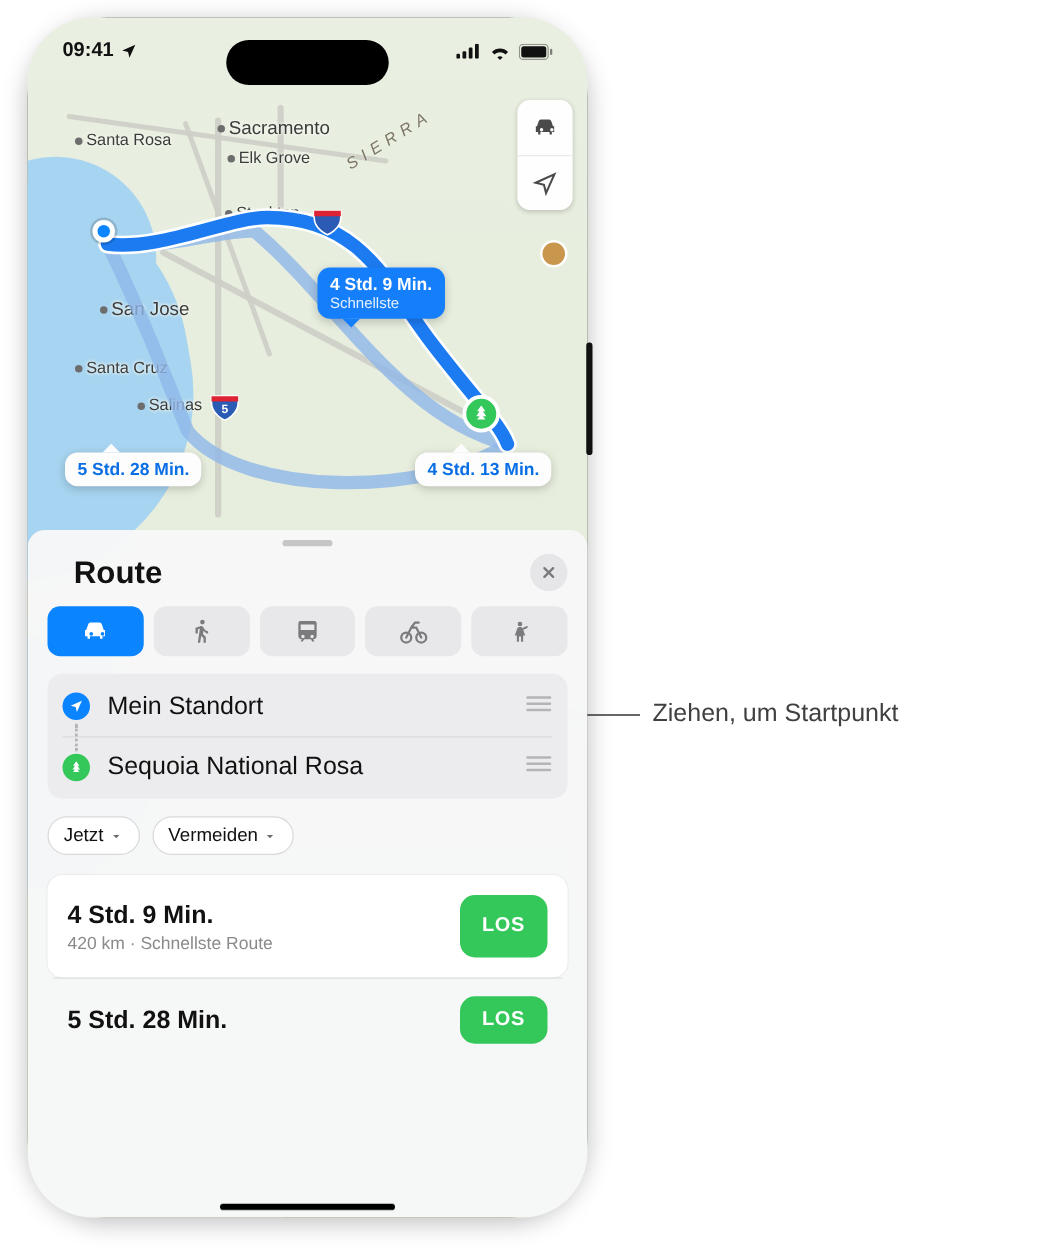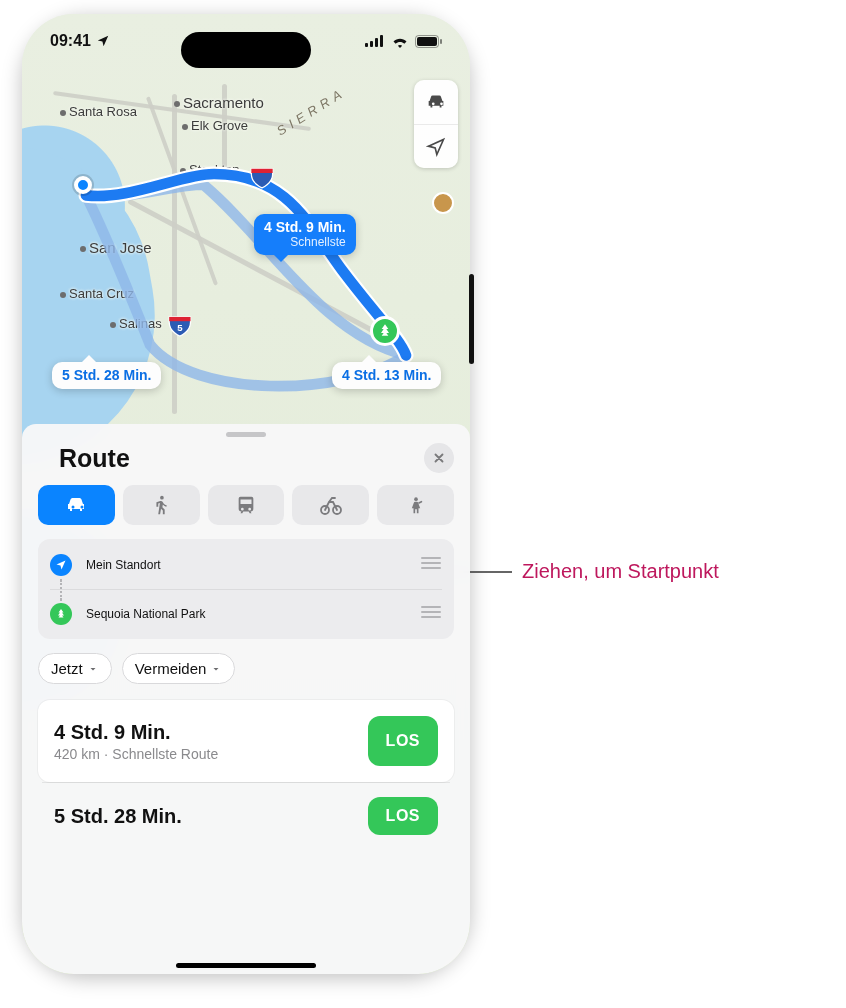--- a/index.html
+++ b/index.html
@@ -50,21 +50,21 @@
   .dot{display:inline-block;width:6px;height:6px;border-radius:50%;background:#6d6d6d;margin-right:3px;vertical-align:middle;}
   .mtnLabel{position:absolute;color:#7c7664;font-size:13px;letter-spacing:5px;font-style:italic;transform:rotate(-32deg);text-shadow:0 0 2px #eef2e5;}
 
   
   .routes{position:absolute; inset:0; z-index:5;}
   .startDot{position:absolute; width:18px; height:18px; border-radius:50%; background:#0a84ff; border:4px solid #fff; box-shadow:0 0 0 2px rgba(0,0,0,.15); z-index:8;}
   .endPin{position:absolute; width:30px; height:30px; border-radius:50%; background:#34c759; border:3px solid #fff; display:flex;align-items:center;justify-content:center; color:#fff; z-index:8;}
 
   .routeTip{position:absolute; background:#fdfdfd; border-radius:10px; padding:5px 10px 6px; font-size:14px; font-weight:600; color:#0a6fe4; box-shadow:0 2px 8px rgba(0,0,0,.2); z-index:9; white-space:nowrap;}
   .routeTip.primary{background:#157efb; color:#fff;}
-  .routeTip.primary .sub{color:rgba(255,255,255,.9);text-align:right;}
+  .routeTip.primary .sub{color:rgba(255,255,255,.9);}
   .routeTip .sub{font-weight:400; font-size:12px; display:block; color:#666;}
   .routeTip.primary .sub{color:#e5f0ff;}
   .routeTip::after{content:""; position:absolute; width:0;height:0; border:7px solid transparent;}
   .routeTip.t-bottom::after{top:100%; left:20px; border-top-color:inherit;}
   .routeTip.t-top::after{bottom:100%; left:30px; border-bottom-color:inherit;}
   .routeTip.primary.t-bottom::after{border-top-color:#157efb;}
   .routeTip.t-top.white::after{border-bottom-color:#fdfdfd;}
 
   
   .mapCtrls{position:absolute; right:12px; top:66px; width:44px; background:rgba(255,255,255,.94); border-radius:10px; box-shadow:0 1px 4px rgba(0,0,0,.18); z-index:20; overflow:hidden;}
@@ -83,39 +83,39 @@
   .modeBtn{flex:1;height:40px;border-radius:10px;background:#e8e8ea;display:flex;align-items:center;justify-content:center;color:#7b7b7e;}
   .modeBtn.active{background:#0a84ff;color:#fff;}
 
   .stopsCard{margin-top:14px;background:#ececee;border-radius:12px;padding:2px 12px;}
   .stopRow{display:flex;align-items:center;height:48px;position:relative;}
   .stopRow + .stopRow{border-top:1px solid rgba(0,0,0,.07);}
   .stopIcon{width:22px;height:22px;border-radius:50%;display:flex;align-items:center;justify-content:center;flex:0 0 22px;margin-right:14px;color:#fff;}
   .stopIcon.loc{background:#0a84ff;}
   .stopIcon.dest{background:#34c759;}
   .stopIcon.add{background:#0a84ff;}
-  .stopLabel{font-size:12px;color:#111;}
+  .stopLabel{font-size:20px;color:#111;}
   .stopLabel.link{color:#0a84ff;}
   .dragHandle{margin-left:auto;color:#b4b4b7;}
   .dotsLine{position:absolute;left:10px;top:38px;height:22px;border-left:2px dotted #b4b4b7;}
 
   .pillRow{display:flex;gap:10px;margin-top:14px;}
   .pill{display:flex;align-items:center;gap:4px;padding:6px 12px;border-radius:18px;background:#fff;border:1px solid #d9d9db;font-size:15px;color:#101010;font-weight:500;}
   .pill svg{color:#6b6b6e;}
 
   .resultList{margin-top:16px;}
   .resultCard{background:#fff;border-radius:12px;padding:16px;display:flex;align-items:center;justify-content:space-between;box-shadow:0 0 0 1px rgba(0,0,0,.04);}
   .resultTime{font-size:20px;font-weight:700;color:#111;}
   .resultMeta{font-size:14px;color:#8a8a8d;margin-top:2px;}
   .goBtn{background:#34c759;color:#fff;font-weight:700;font-size:16px;border-radius:12px;padding:16px 18px;letter-spacing:.5px;}
 
   .homebar{position:absolute;bottom:6px;left:50%;transform:translateX(-50%);width:140px;height:5px;border-radius:3px;background:#000;z-index:40;}
 
   
-  .callout{position:absolute; left:522px; top:558px; font-size:20px; color:#be185d; line-height:1.35; max-width:310px;}
+  .callout{position:absolute; left:522px; top:558px; font-size:20px; color:#404040; line-height:1.35; max-width:310px;}
   .leader{position:absolute; z-index:1;}
 </style>
 </head>
 <body>
 
 <div class="phone">
   <div class="screen">
     <div class="notch"></div>
 
     <div class="status">
@@ -275,21 +275,21 @@
                 <line x1="2" y1="12" x2="20" y2="12"></line>
               </svg></div>
         </div>
         <div class="stopRow">
           <div class="dotsLine" style="top:-10px;height:20px"></div>
           <div class="stopIcon dest">
               <svg width="12" height="12" viewBox="0 0 24 24" fill="#fff">
                 <path d="M12 2l5 7h-3l4 6h-4l3 4H7l3-4H6l4-6H7l5-7z"></path>
               </svg>
             </div>
-          <div class="stopLabel">Sequoia National Park</div>
+          <div class="stopLabel">Sequoia National Rosa</div>
           <div class="dragHandle"><svg width="22" height="14" viewBox="0 0 22 14" stroke="currentColor" stroke-width="2" stroke-linecap="round">
                 <line x1="2" y1="2" x2="20" y2="2"></line>
                 <line x1="2" y1="7" x2="20" y2="7"></line>
                 <line x1="2" y1="12" x2="20" y2="12"></line>
               </svg></div>
         </div>
       </div>
 
       <div class="pillRow">
         <div class="pill">

